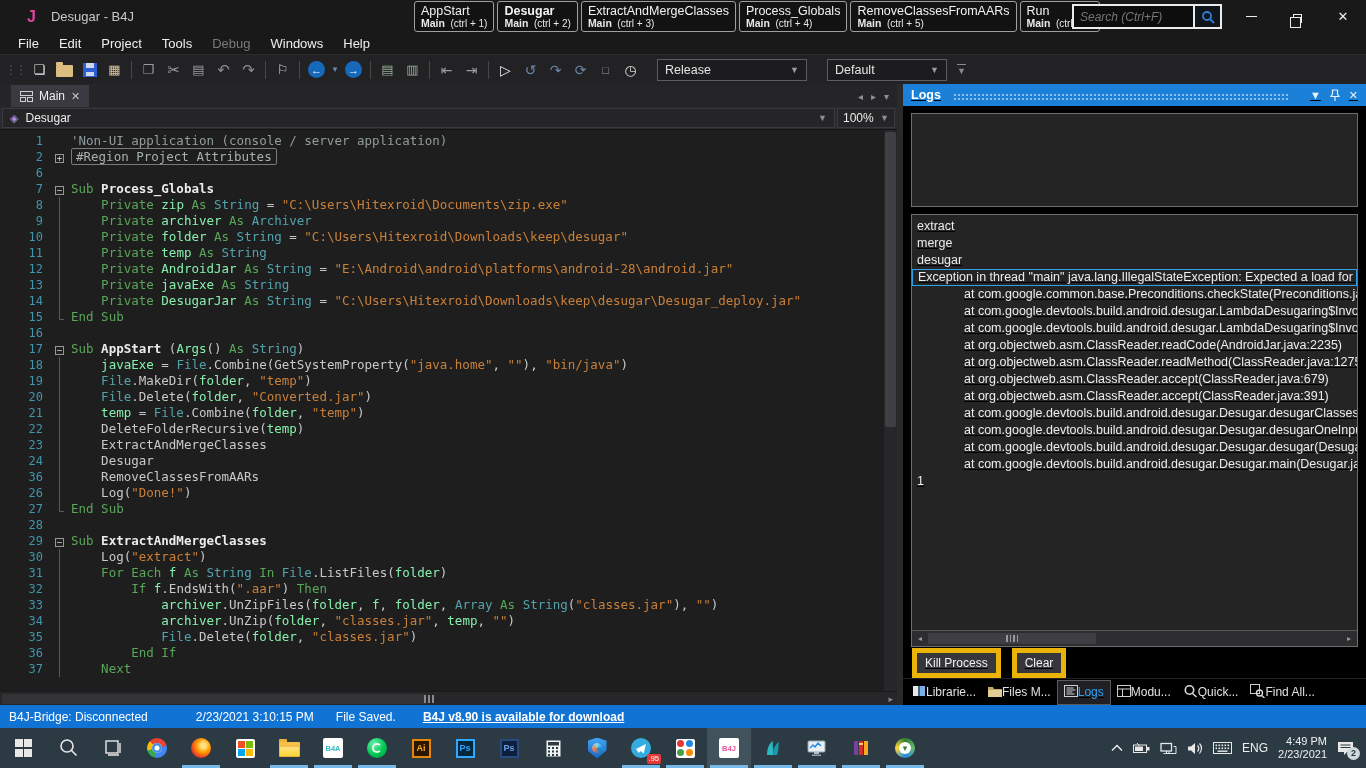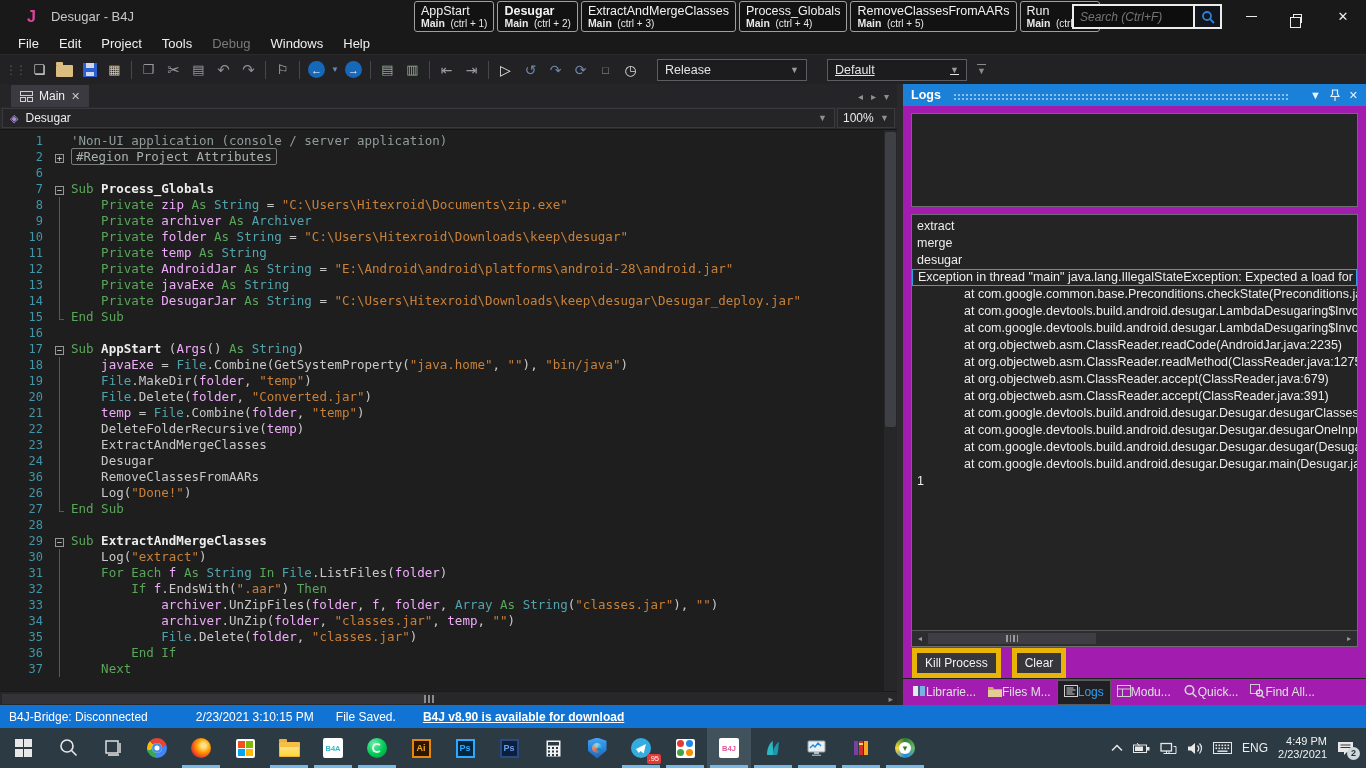--- a/index.html
+++ b/index.html
@@ -44,21 +44,21 @@
     justify-content:center;font-size:11px;}
   .i-folder{width:17px;height:12px;background:#dcbd80;border-radius:1px;position:relative;margin-top:3px;display:inline-block;}
   .i-folder::before{content:'';position:absolute;top:-3px;left:0;width:7px;height:3px;background:#dcbd80;border-radius:1px 1px 0 0;}
   .i-floppy{width:14px;height:14px;background:#2d5fd0;position:relative;display:inline-block;}
   .i-floppy::before{content:'';position:absolute;top:0;left:3px;width:8px;height:5px;background:#cfd8ea;}
   .i-floppy::after{content:'';position:absolute;bottom:1px;left:3px;width:8px;height:4px;background:#cfd8ea;}
   .combo{display:flex;align-items:center;height:22px;background:#1c1c1e;border:1px solid #5d5d61;color:#e4e4e4;
     font-size:12.5px;padding:0 7px;}
   .combo .arr{margin-left:auto;color:#9a9a9a;font-size:9px;}
   .combo-release{width:150px;margin-left:14px;}
-  .combo-default{width:140px;margin-left:20px;text-decoration:underline;}
+  .combo-default{width:120px;margin-left:20px;}
   .ovf{margin-left:10px;color:#8a8a8a;font-size:9px;border-top:1px solid #8a8a8a;padding-top:1px;}
 
   
   .main{display:flex;height:621px;}
   .editor{width:897px;display:flex;flex-direction:column;background:#252528;}
   .tabstrip{height:23px;background:#252528;position:relative;display:flex;align-items:flex-end;}
   .tab{height:22px;background:#3a3a40;display:flex;align-items:center;gap:6px;padding:0 9px;margin-left:11px;
     color:#f0f0f0;font-size:12px;}
   .tabclose{color:#c8c8c8;font-size:11px;}
   .tabnav{position:absolute;right:8px;bottom:5px;color:#8f8f8f;font-size:10px;display:flex;gap:8px;}
@@ -78,37 +78,37 @@
   .ln{width:55px;flex:none;text-align:right;padding-right:12px;color:#3f96ad;font-size:12px;}
   .fold{width:16px;flex:none;position:relative;}
   .fbox{font-style:normal;display:inline-block;width:9px;height:9px;border:1px solid #969696;font-size:9px;
     line-height:7px;text-align:center;color:#dcdcdc;margin-top:3px;background:#202020;}
   .fguide::before{content:'';position:absolute;left:4px;top:0;height:16px;width:1px;background:#585858;}
   .fend::before{content:'';position:absolute;left:4px;top:0;height:11px;width:1px;background:#585858;}
   .fend::after{content:'';position:absolute;left:4px;top:10px;width:5px;height:1px;background:#585858;}
   .codetext{color:#c8c8c8;}
   .codetext .kw{color:#5aa65a;}
   .codetext .ty{color:#53a3ad;}
-  .codetext .vr{color:#f0abfc;}
+  .codetext .vr{color:#86efac;}
   .codetext .st{color:#c9803a;}
   .codetext .cm{color:#919c9c;}
   .codetext .pl{color:#c8c8c8;}
   .codetext .sb{color:#ececec;font-weight:bold;}
   .codetext .rg{color:#a8b0b0;border:1px solid #7a7a7a;border-radius:2px;padding:0 4px;}
   .vscroll{position:absolute;right:0;top:0;bottom:0;width:13px;background:#27272a;}
   .vthumb{position:absolute;top:2px;left:1px;width:11px;height:295px;background:#3f3f46;border-radius:2px;}
   .hscroll{height:14px;background:#27272a;border-top:1px solid #1a1a1a;position:relative;}
   .hthumb{position:absolute;left:2px;top:2px;width:424px;height:10px;background:#333338;}
   .hgrip{position:absolute;left:424px;top:3px;display:flex;gap:2px;}
   .hgrip i{width:2px;height:8px;background:#8a8a8a;}
   .harrow{position:absolute;right:4px;top:2px;color:#8a8a8a;font-size:9px;}
   .split{width:6px;background:#2a2a2d;}
 
   
-  .logs{flex:1;display:flex;flex-direction:column;background:#a21caf;min-width:0;}
+  .logs{flex:1;display:flex;flex-direction:column;background:#000000;min-width:0;text-decoration:underline;}
   .lhead{height:22px;background:#1a80d8;display:flex;align-items:center;padding:0 8px;}
   .ltitle{color:#fff;font-size:12.5px;font-weight:bold;}
   .ldots{flex:1;height:7px;margin:2px 12px 0 12px;
     background-image:radial-gradient(circle,rgba(255,255,255,.5) .8px,transparent 1px);background-size:4px 4px;}
   .lico{color:#eaf2fb;margin-left:9px;font-size:11px;display:flex;align-items:center;}
   .lfilter{height:94px;margin:7px 8px 0 8px;background:#242424;border:1px solid #6e6e6e;flex:none;}
   .llist{flex:1;margin:7px 8px 0 8px;background:#242424;border:1px solid #6e6e6e;position:relative;
     overflow:hidden;padding-top:3px;}
   .lline{height:17px;line-height:17px;font-size:12.5px;color:#ececec;white-space:pre;overflow:hidden;
     padding:0 5px;}

